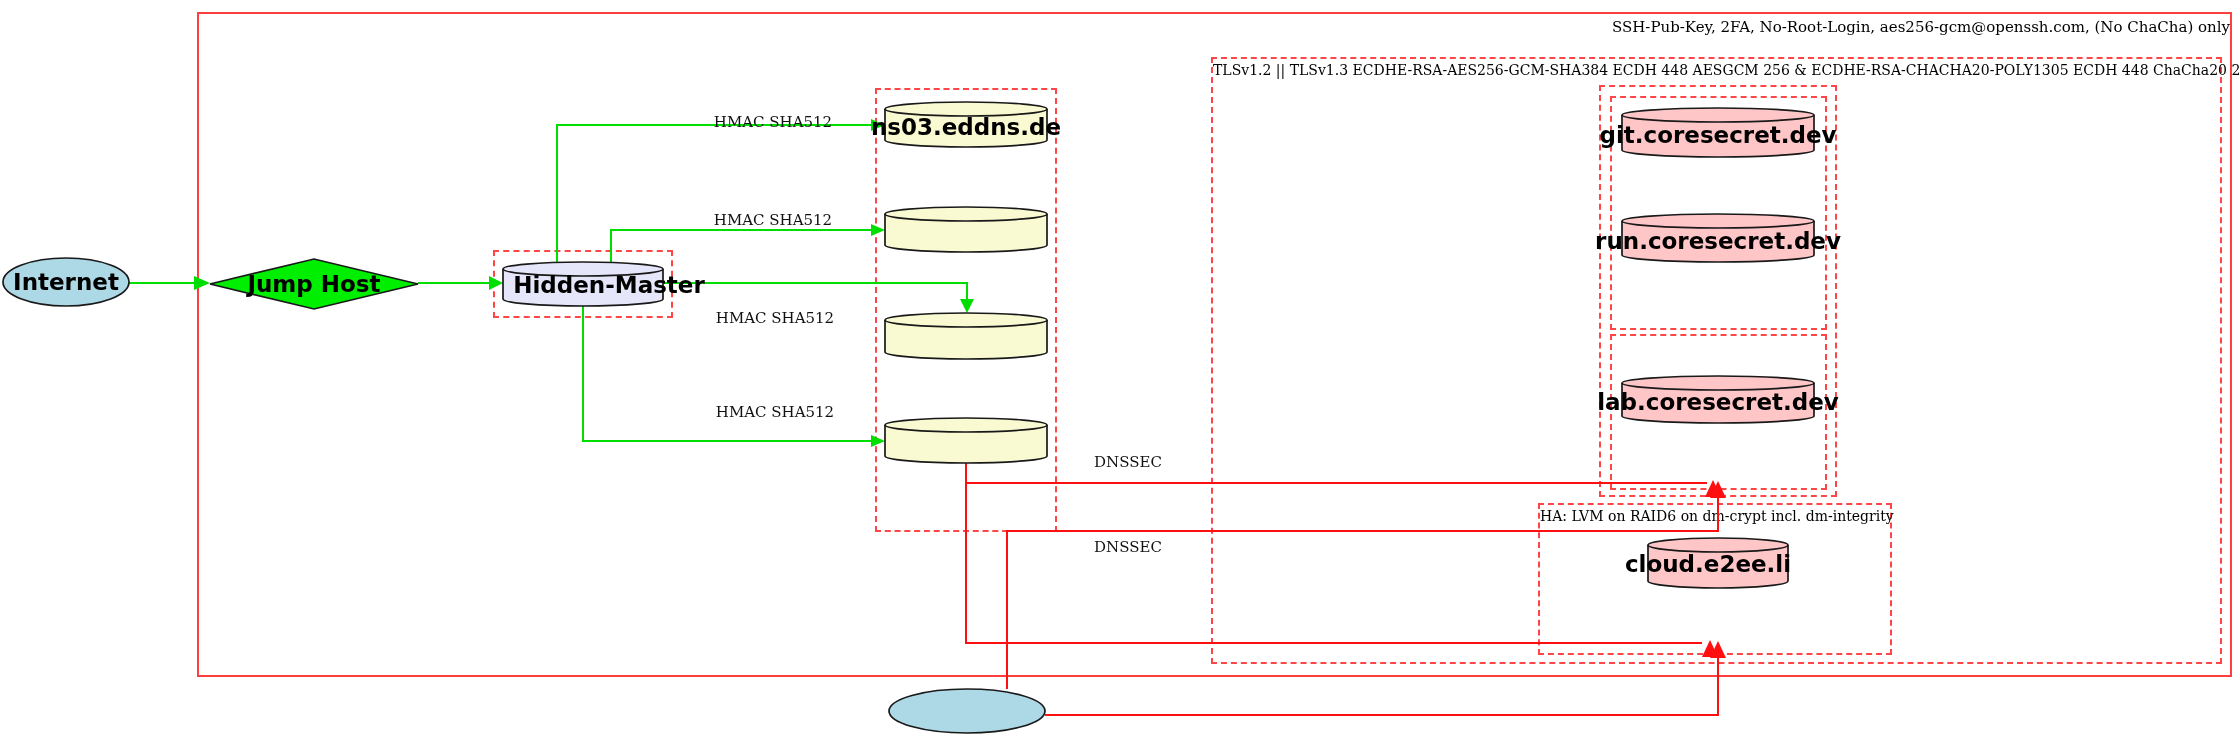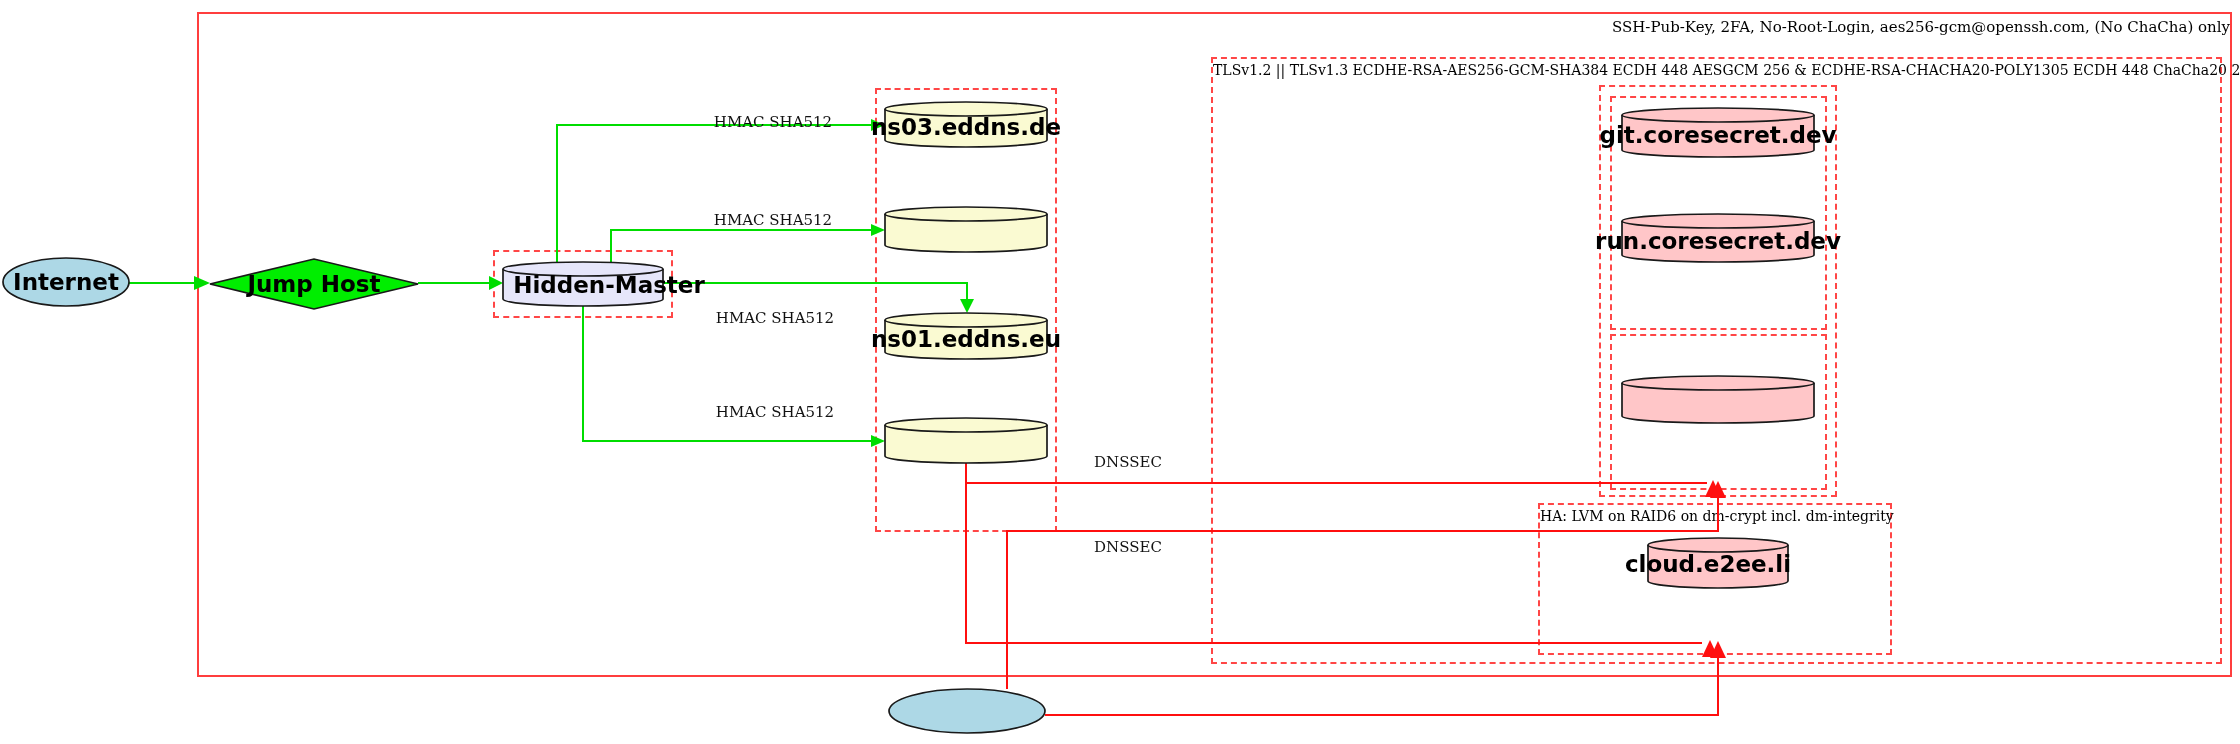--- a/index.html
+++ b/index.html
@@ -113,23 +113,23 @@
       <path d="M1648,545 A70,7 0 0 0 1788,545" fill="none"></path>
 
       <ellipse cx="967" cy="711" rx="78" ry="22" fill="#add8e6"></ellipse>
     </g>
   </svg>
 
   <div class="nlabel" style="left:3px;top:258px;width:126px;height:48px;">Internet</div>
   <div class="nlabel" style="left:210px;top:259px;width:208px;height:50px;">Jump Host</div>
   <div class="nlabel" style="left:503px;top:264px;width:160px;height:42px;margin-left:26px;">Hidden-Master</div>
   <div class="nlabel" style="left:885px;top:106px;width:162px;height:42px;">ns03.eddns.de</div>
-  <div class="nlabel" style="left:885px;top:317px;width:162px;height:43px;">ns01.eddns.eu</div>
   <div class="nlabel" style="left:1622px;top:112px;width:192px;height:46px;">git.coresecret.dev</div>
   <div class="nlabel" style="left:1622px;top:218px;width:192px;height:45px;">run.coresecret.dev</div>
+  <div class="nlabel" style="left:1622px;top:380px;width:192px;height:44px;">lab.coresecret.dev</div>
   <div class="nlabel" style="left:1648px;top:542px;width:120px;height:44px;">cloud.e2ee.li</div>
 
   <div class="elabel" style="left:693px;top:109px;width:160px;height:26px;">HMAC SHA512</div>
   <div class="elabel" style="left:693px;top:207px;width:160px;height:26px;">HMAC SHA512</div>
   <div class="elabel" style="left:695px;top:305px;width:160px;height:26px;">HMAC SHA512</div>
   <div class="elabel" style="left:695px;top:399px;width:160px;height:26px;">HMAC SHA512</div>
   <div class="elabel" style="left:1078px;top:449px;width:100px;height:26px;">DNSSEC</div>
   <div class="elabel" style="left:1078px;top:534px;width:100px;height:26px;">DNSSEC</div>
 
 </div>

